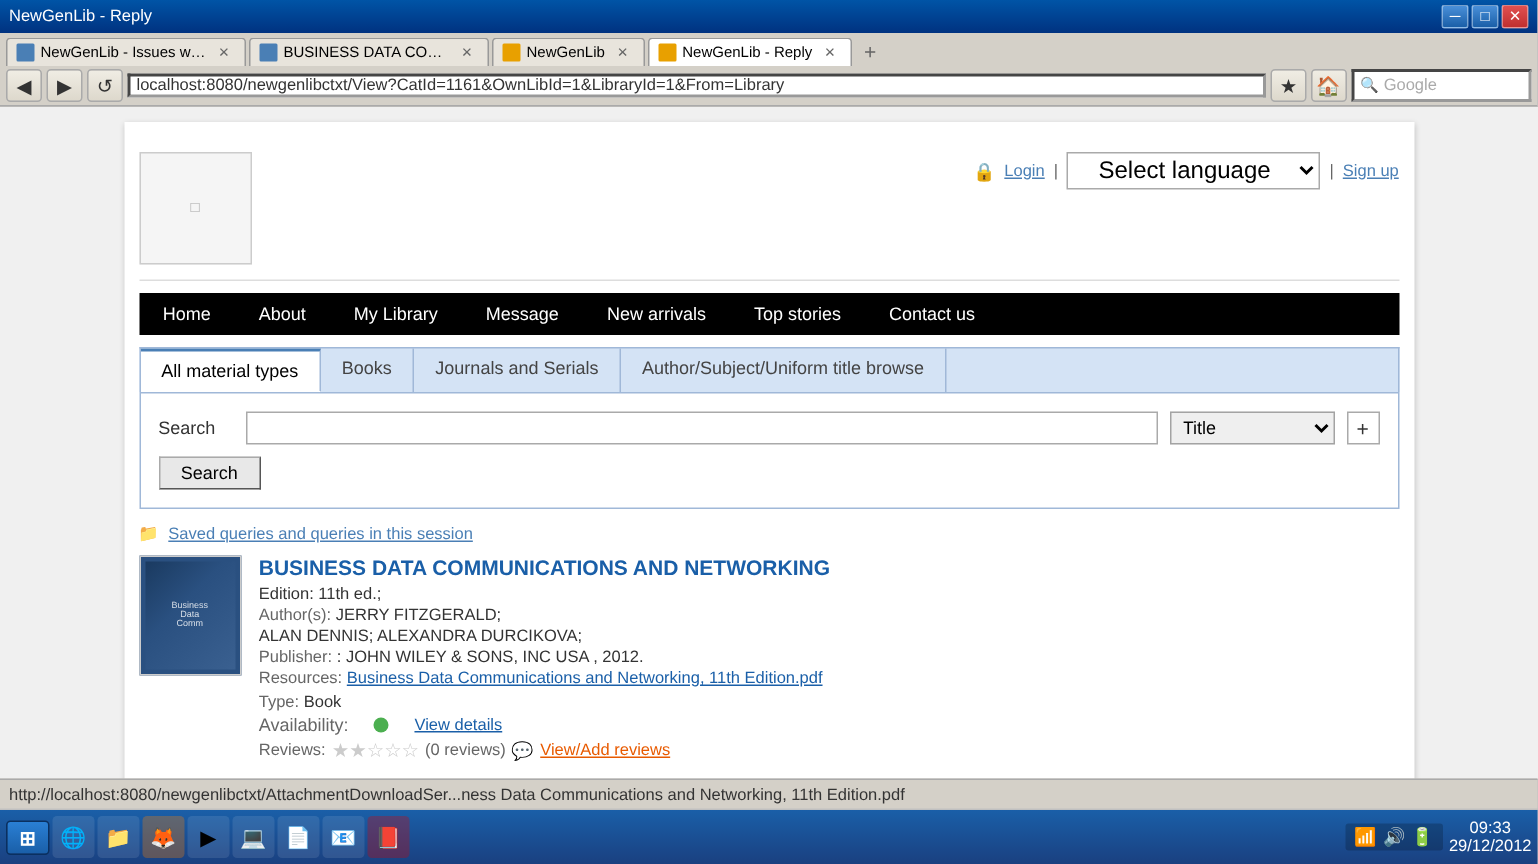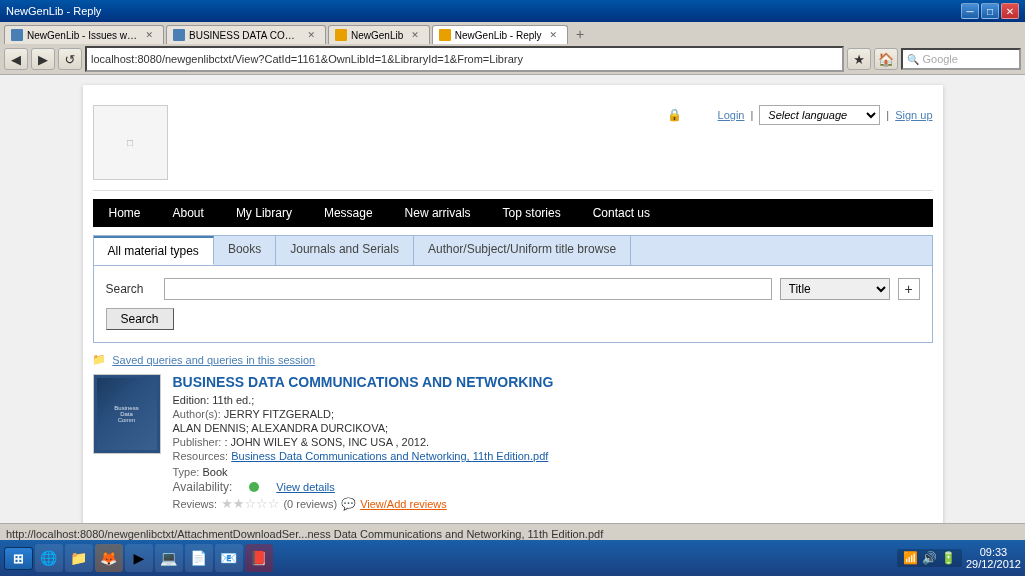--- a/index.html
+++ b/index.html
@@ -21,35 +21,35 @@
     .tabs-row { display: flex; align-items: flex-end; padding: 2px 4px 0; background: #d4d0c8; gap: 2px; }
     .browser-tab { padding: 3px 10px 3px 6px; background: #e8e4dc; border: 1px solid #999; border-bottom: none; border-radius: 3px 3px 0 0; font-size: 11px; cursor: pointer; max-width: 160px; overflow: hidden; text-overflow: ellipsis; white-space: nowrap; display: flex; align-items: center; gap: 4px; }
     .browser-tab.active { background: #fff; z-index: 1; }
     .tab-favicon { width: 12px; height: 12px; background: #4a90d9; border-radius: 1px; display: inline-block; flex-shrink: 0; }
     .tab-close { font-size: 9px; color: #666; margin-left: 4px; }
     .tab-add { width: 20px; height: 20px; display: flex; align-items: center; justify-content: center; font-size: 14px; color: #666; cursor: pointer; border: 1px solid transparent; }
 
     .nav-row { display: flex; align-items: center; padding: 2px 4px; background: #d4d0c8; gap: 3px; border-bottom: 1px solid #aaa; }
     .nav-btn { width: 24px; height: 22px; background: linear-gradient(to bottom, #f0ede4, #ddd8cc); border: 1px solid #aaa; border-radius: 3px; cursor: pointer; display: flex; align-items: center; justify-content: center; font-size: 13px; color: #333; }
     .nav-btn:disabled { opacity: 0.4; }
-    .address-bar { flex: 1; height: 26px; border: 2px inset #999; background: white; padding: 0 4px; font-size: 11px; display: flex; align-items: center; }
+    .address-bar { flex: 1; height: 16px; border: 2px inset #999; background: white; padding: 0 4px; font-size: 11px; display: flex; align-items: center; }
     .address-text { flex: 1; font-size: 11px; color: #333; }
     .search-box { width: 120px; height: 22px; border: 2px inset #999; background: white; padding: 0 4px; font-size: 11px; display: flex; align-items: center; gap: 3px; }
 
     
     .page-wrap { background: #f0f0f0; height: calc(576px - 36px - 22px - 24px - 26px - 20px); overflow-y: auto; }
     .page-content { background: white; max-width: 860px; margin: 10px auto; padding: 10px; box-shadow: 0 1px 4px rgba(0,0,0,0.2); min-height: 480px; }
 
     
     .site-header { display: flex; align-items: flex-start; padding: 10px 0; border-bottom: 1px solid #ddd; margin-bottom: 8px; }
     .logo-box { width: 75px; height: 75px; border: 1px solid #ccc; background: #f5f5f5; display: flex; align-items: center; justify-content: center; margin-right: 16px; flex-shrink: 0; }
     .logo-placeholder { color: #aaa; font-size: 10px; }
     .site-title { font-size: 20px; font-weight: bold; color: #333; padding-top: 20px; }
     .header-right { margin-left: auto; display: flex; align-items: center; gap: 6px; font-size: 11px; color: #666; }
-    .lang-select { padding: 2px 16px 2px 4px; font-size: 11px; border: 1px solid #aaa; background: white; font-style: italic; }
+    .lang-select { padding: 2px 16px 2px 16px; font-size: 16px; border: 1px solid #aaa; background: white; }
 
     
     .main-nav { background: #000000; display: flex; margin-bottom: 8px; }
     .nav-item { color: white; padding: 7px 16px; font-size: 12px; cursor: pointer; text-decoration: none; }
 
     
     .search-tabs { display: flex; border: 1px solid #a0b8d8; border-bottom: none; background: #d4e3f5; }
     .search-tab { padding: 6px 14px; font-size: 12px; cursor: pointer; border-right: 1px solid #a0b8d8; color: #444; white-space: nowrap; }
     .search-tab.active { background: white; color: #000; border-bottom: 1px solid white; font-weight: normal; border-top: 2px solid #4a7fb5; }
 
@@ -141,21 +141,21 @@
 
 <div class="page-wrap">
   <div class="page-content">
 
     <div class="site-header">
       <div class="logo-box">
         <span class="logo-placeholder">□</span>
       </div>
       <div class="header-right">
         <span style="font-size:12px;">🔒</span>
-        <span style="color:#4a7fb5;cursor:pointer;text-decoration:underline;margin-left:29px;">Login</span>
+        <span style="color:#4a7fb5;cursor:pointer;text-decoration:underline;">Login</span>
         <span>|</span>
         <select class="lang-select">
           <option>Select language</option>
         </select>
         <span>|</span>
         <span style="color:#4a7fb5;cursor:pointer;text-decoration:underline;">Sign up</span>
       </div>
     </div>
 
     <div class="main-nav">

